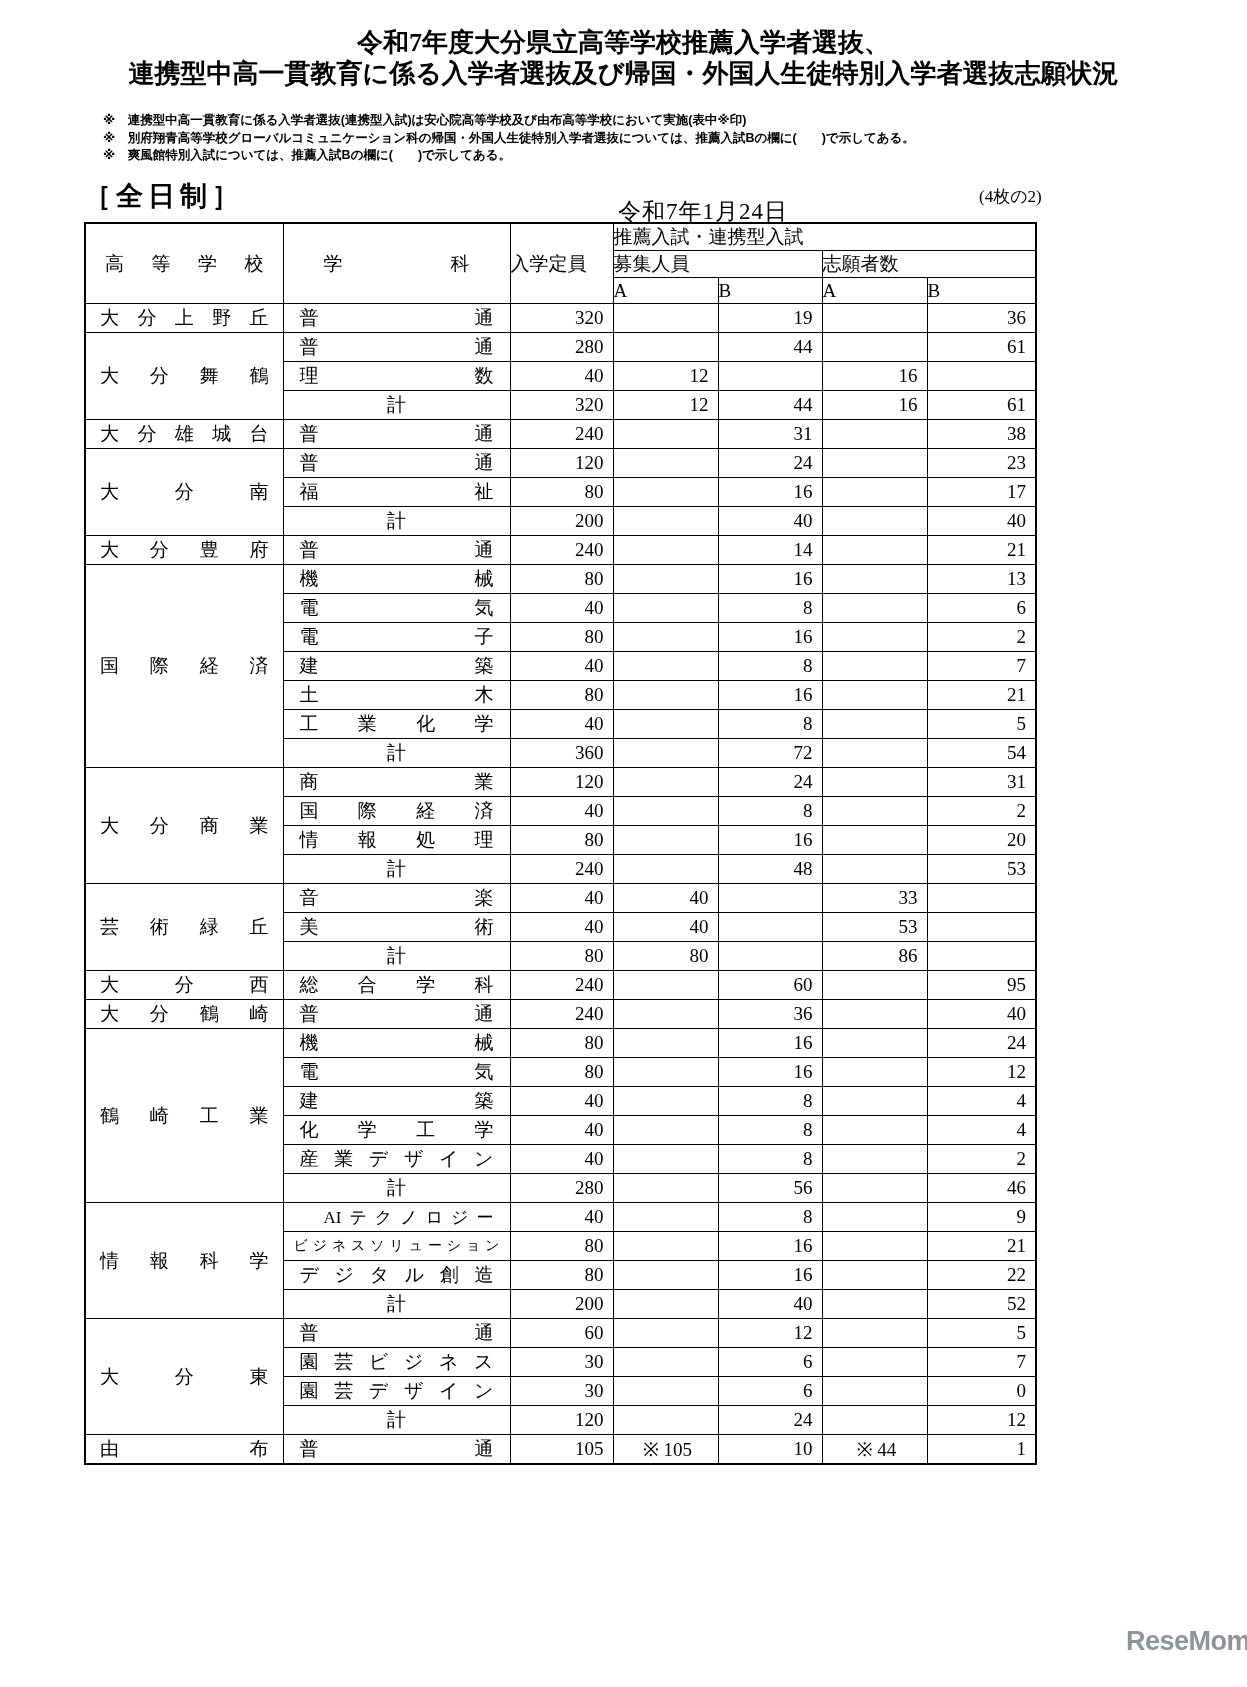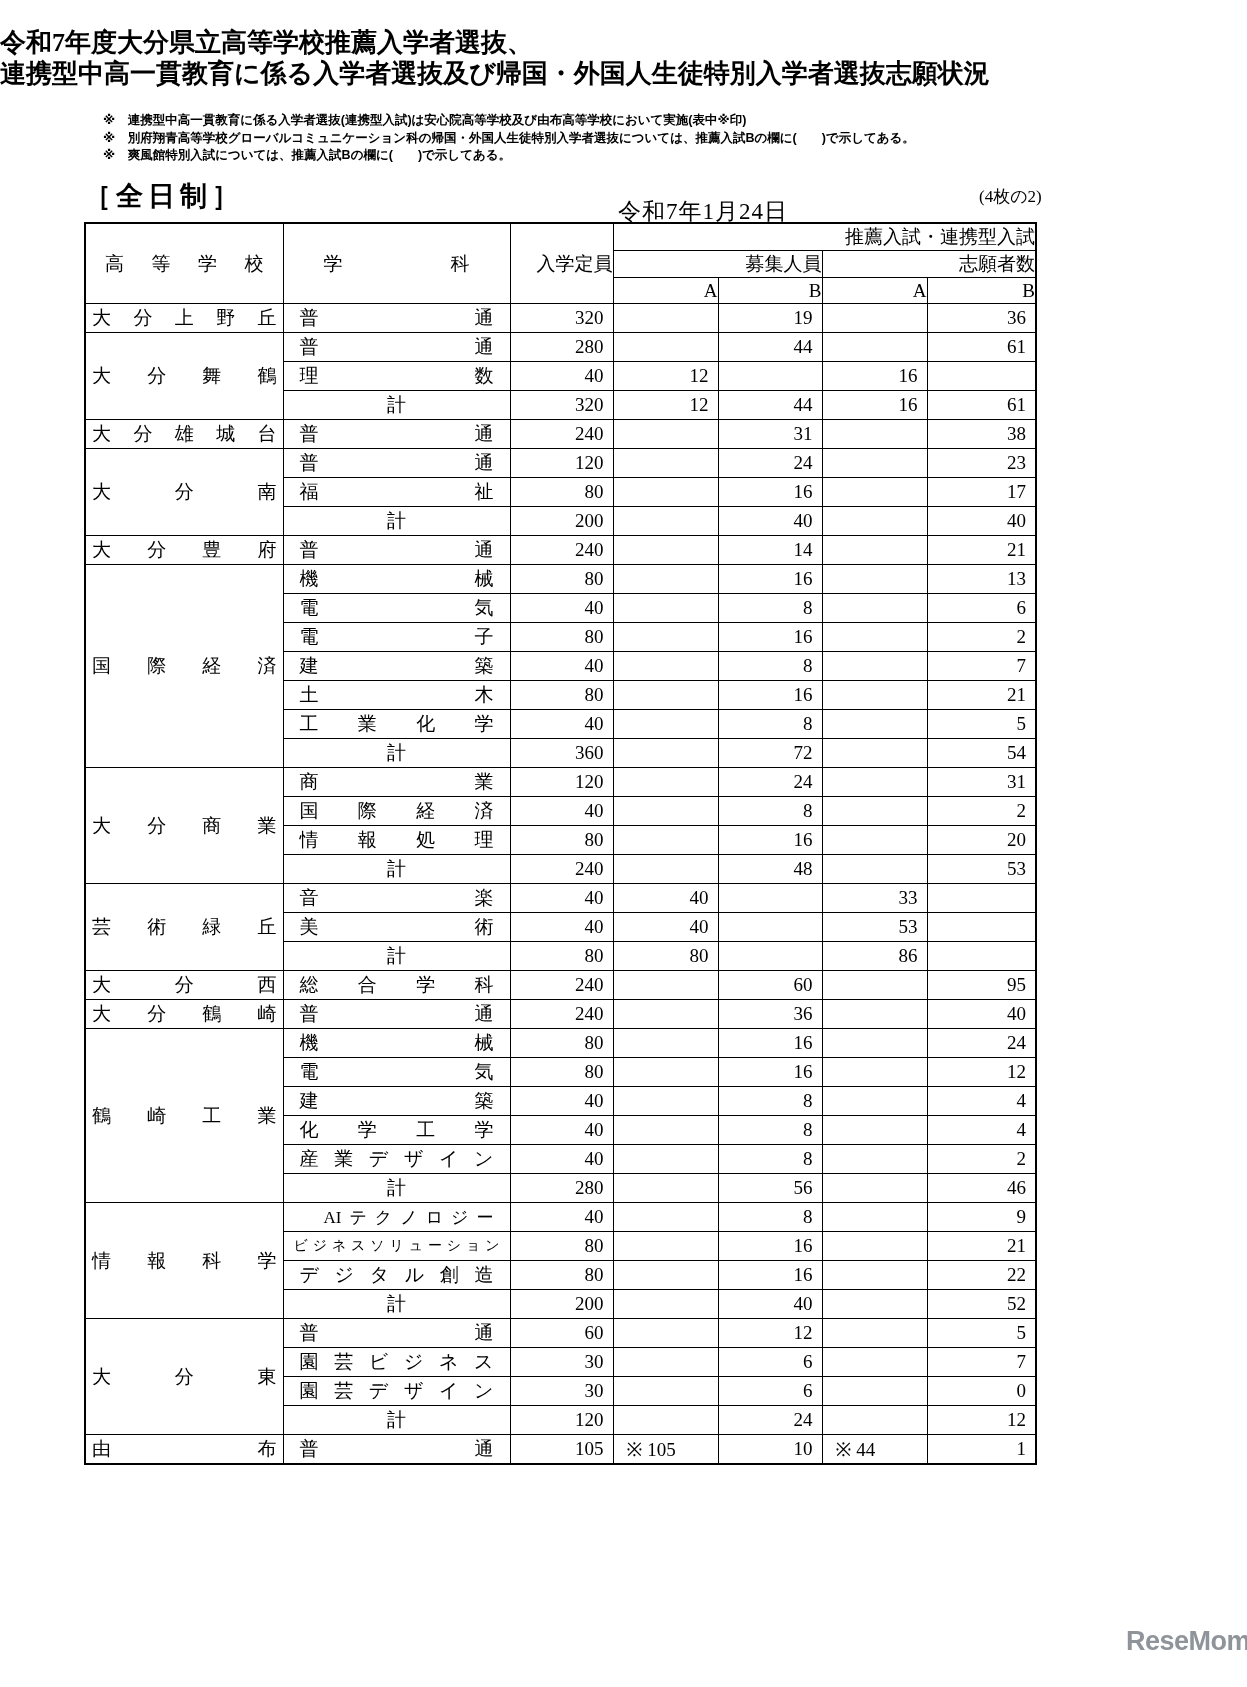--- a/index.html
+++ b/index.html
@@ -6,21 +6,21 @@
   html, body { background: #ffffff; }
   body {
     width: 1247px; height: 1687px;
     position: relative;
     font-family: "Liberation Serif", "DejaVu Serif", serif;
     color: #000;
     overflow: hidden;
   }
   .title {
     position: absolute; top: 27px; left: 0; width: 1247px;
-    font-weight: bold; font-size: 26px; line-height: 31px;
+    text-align: center; font-weight: bold; font-size: 26px; line-height: 31px;
   }
   .notes {
     position: absolute; top: 112px; left: 103px; width: 1050px;
     font-family: "Liberation Sans", "DejaVu Sans", sans-serif;
     font-size: 12.5px; line-height: 17.5px; font-weight: bold;
   }
   .section-label {
     position: absolute; top: 178px; left: 84px;
     font-family: "Liberation Sans", "DejaVu Sans", sans-serif;
     font-weight: bold; font-size: 27px; letter-spacing: 5px;
@@ -41,38 +41,38 @@
     border: 2px solid #000;
     font-size: 19px;
   }
   table.main td {
     border: 1px solid #000;
     overflow: hidden; white-space: nowrap;
     vertical-align: middle;
   }
   thead tr { height: 26px; }
   tbody tr { height: 29px; }
-  td.h { text-align: right; }
+  td.h { text-align: left; }
   td.school-h {
     text-align: justify; text-align-last: justify; padding: 0 19px;
   }
   td.dept-h {
     text-align: justify; text-align-last: justify; padding: 12px 40px;
   }
   td.school-cell {
-    text-align: justify; text-align-last: justify; padding: 0 6px; margin-top: 36px;
+    text-align: justify; text-align-last: justify; padding: 0 14px; margin-top: 36px;
   }
   td.dept-cell {
     text-align: justify; text-align-last: justify; padding: 0 16px;
   }
   td.dept-cell.total { text-align: center; text-align-last: center; }
   td.dept-cell.mid-text { font-size: 17px; padding-left: 40px; }
   td.dept-cell.small-text { font-size: 14px; padding: 0 10px; }
   td.num { text-align: right; padding-right: 9px; }
-  td.num.mark { text-align: left; padding-left: 13px; }
+  td.num.mark { text-align: center; padding-left: 13px; }
   .logo {
     position: absolute; top: 1626px; left: 1126px;
     font-family: "Liberation Sans", "DejaVu Sans", sans-serif;
     font-weight: bold; font-size: 27px; color: #8e9499; letter-spacing: -0.5px;
   }
 </style>
 </head>
 <body>
 
 <div class="title">

